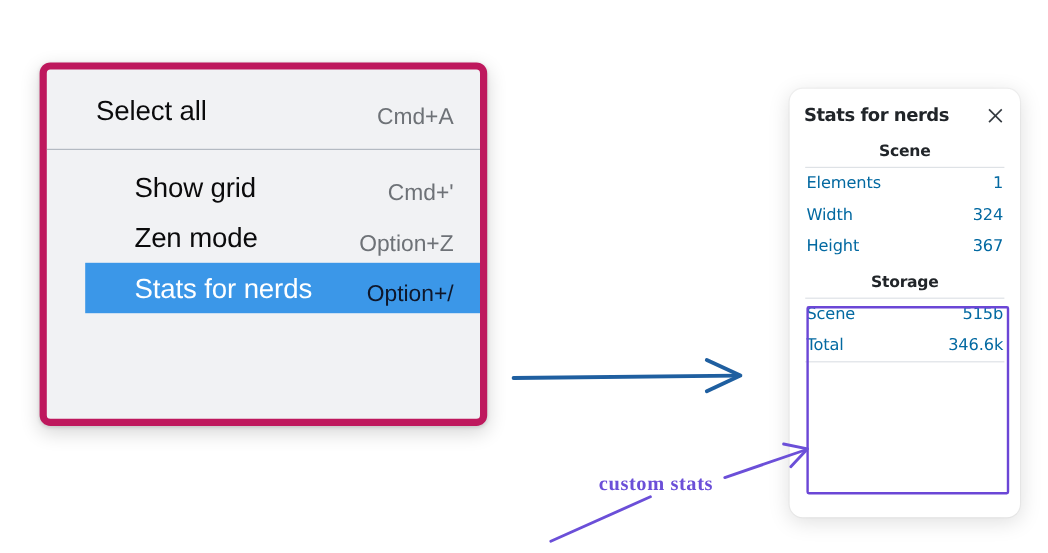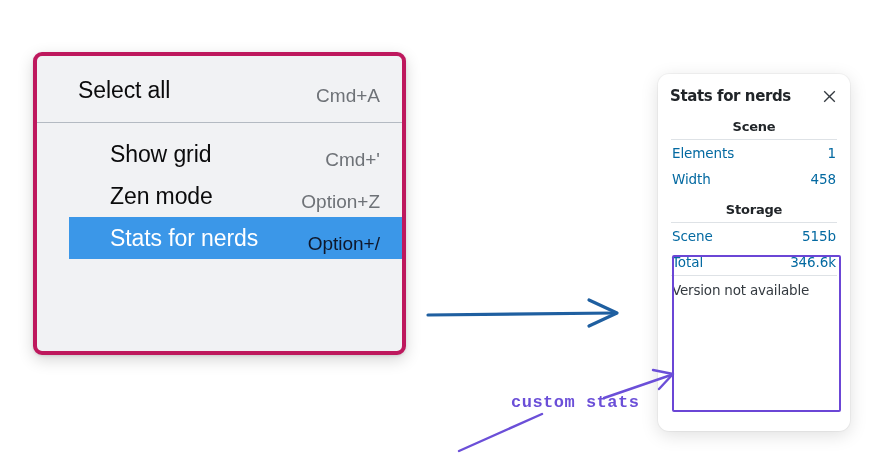--- a/index.html
+++ b/index.html
@@ -10,21 +10,21 @@
     overflow:hidden;
     position:relative;
   }
 
   
   #context-menu{
     position:absolute;
     left:33px; top:52px;
     width:373px; height:303px;
     background:#f1f2f4;
-    border:4px solid #be185d;
+    border:6px solid #be185d;
     border-radius:9px;
     box-shadow:0 5px 16px rgba(0,0,0,.16), 0 1px 3px rgba(0,0,0,.10);
     box-sizing:border-box;
     overflow:hidden;
   }
   .menu-group{padding:8px 0;}
   .menu-group.first{padding-top:13px;padding-bottom:11px;}
   .menu-group.second{padding-top:10px;padding-bottom:9px;padding-left:32px;}
   .menu-divider{
     height:1px;background:#b4bac2;margin:0;
@@ -101,27 +101,26 @@
   }
 
   
   #annotation-layer{
     position:absolute;left:0;top:0;width:873px;height:461px;
     pointer-events:none;
   }
   #annotation-text{
     position:absolute;
     left:499px; top:393px;
-    font-family:Liberation Mono, monospace;
+    font-family:Liberation Serif, serif;
     font-size:17px;
     font-weight:bold;
     color:#6b4fd8;
     letter-spacing:0.5px;
     white-space:nowrap;
-    margin-left:12px;
   }
 </style>
 </head>
 <body>
 
 <div id="context-menu">
 
   <div class="menu-group first">
     <div class="menu-item">
       <span class="mi-label">Select all</span>
@@ -160,36 +159,39 @@
   </div>
 
   <div class="sp-section-title">Scene</div>
   <div class="sp-rule"></div>
   <div class="sp-row">
     <span class="sp-k">Elements</span>
     <span class="sp-v">1</span>
   </div>
   <div class="sp-row">
     <span class="sp-k">Width</span>
-    <span class="sp-v">458</span>
+    <span class="sp-v">324</span>
+  </div>
+  <div class="sp-row">
+    <span class="sp-k">Height</span>
+    <span class="sp-v">367</span>
   </div>
 
   <div class="sp-section-title">Storage</div>
   <div class="sp-rule"></div>
   <div class="sp-row">
     <span class="sp-k">Scene</span>
     <span class="sp-v">515b</span>
   </div>
   <div class="sp-row">
     <span class="sp-k">Total</span>
     <span class="sp-v">346.6k</span>
   </div>
 
   <div class="sp-rule"></div>
-  <div class="sp-fullrow">Version not available</div>
 </div>
 
 <div id="custom-stats-highlight"></div>
 
 <svg id="annotation-layer" viewBox="0 0 873 461" width="873" height="461">
 
   <g>
     <line x1="428" y1="315" x2="614" y2="313" stroke="#1f5fa0" stroke-width="3.2" stroke-linecap="round"></line>
     <polyline points="589,300 617,313 589,326" fill="none" stroke="#1f5fa0" stroke-width="3.2" stroke-linecap="round" stroke-linejoin="round"></polyline>
   </g>

